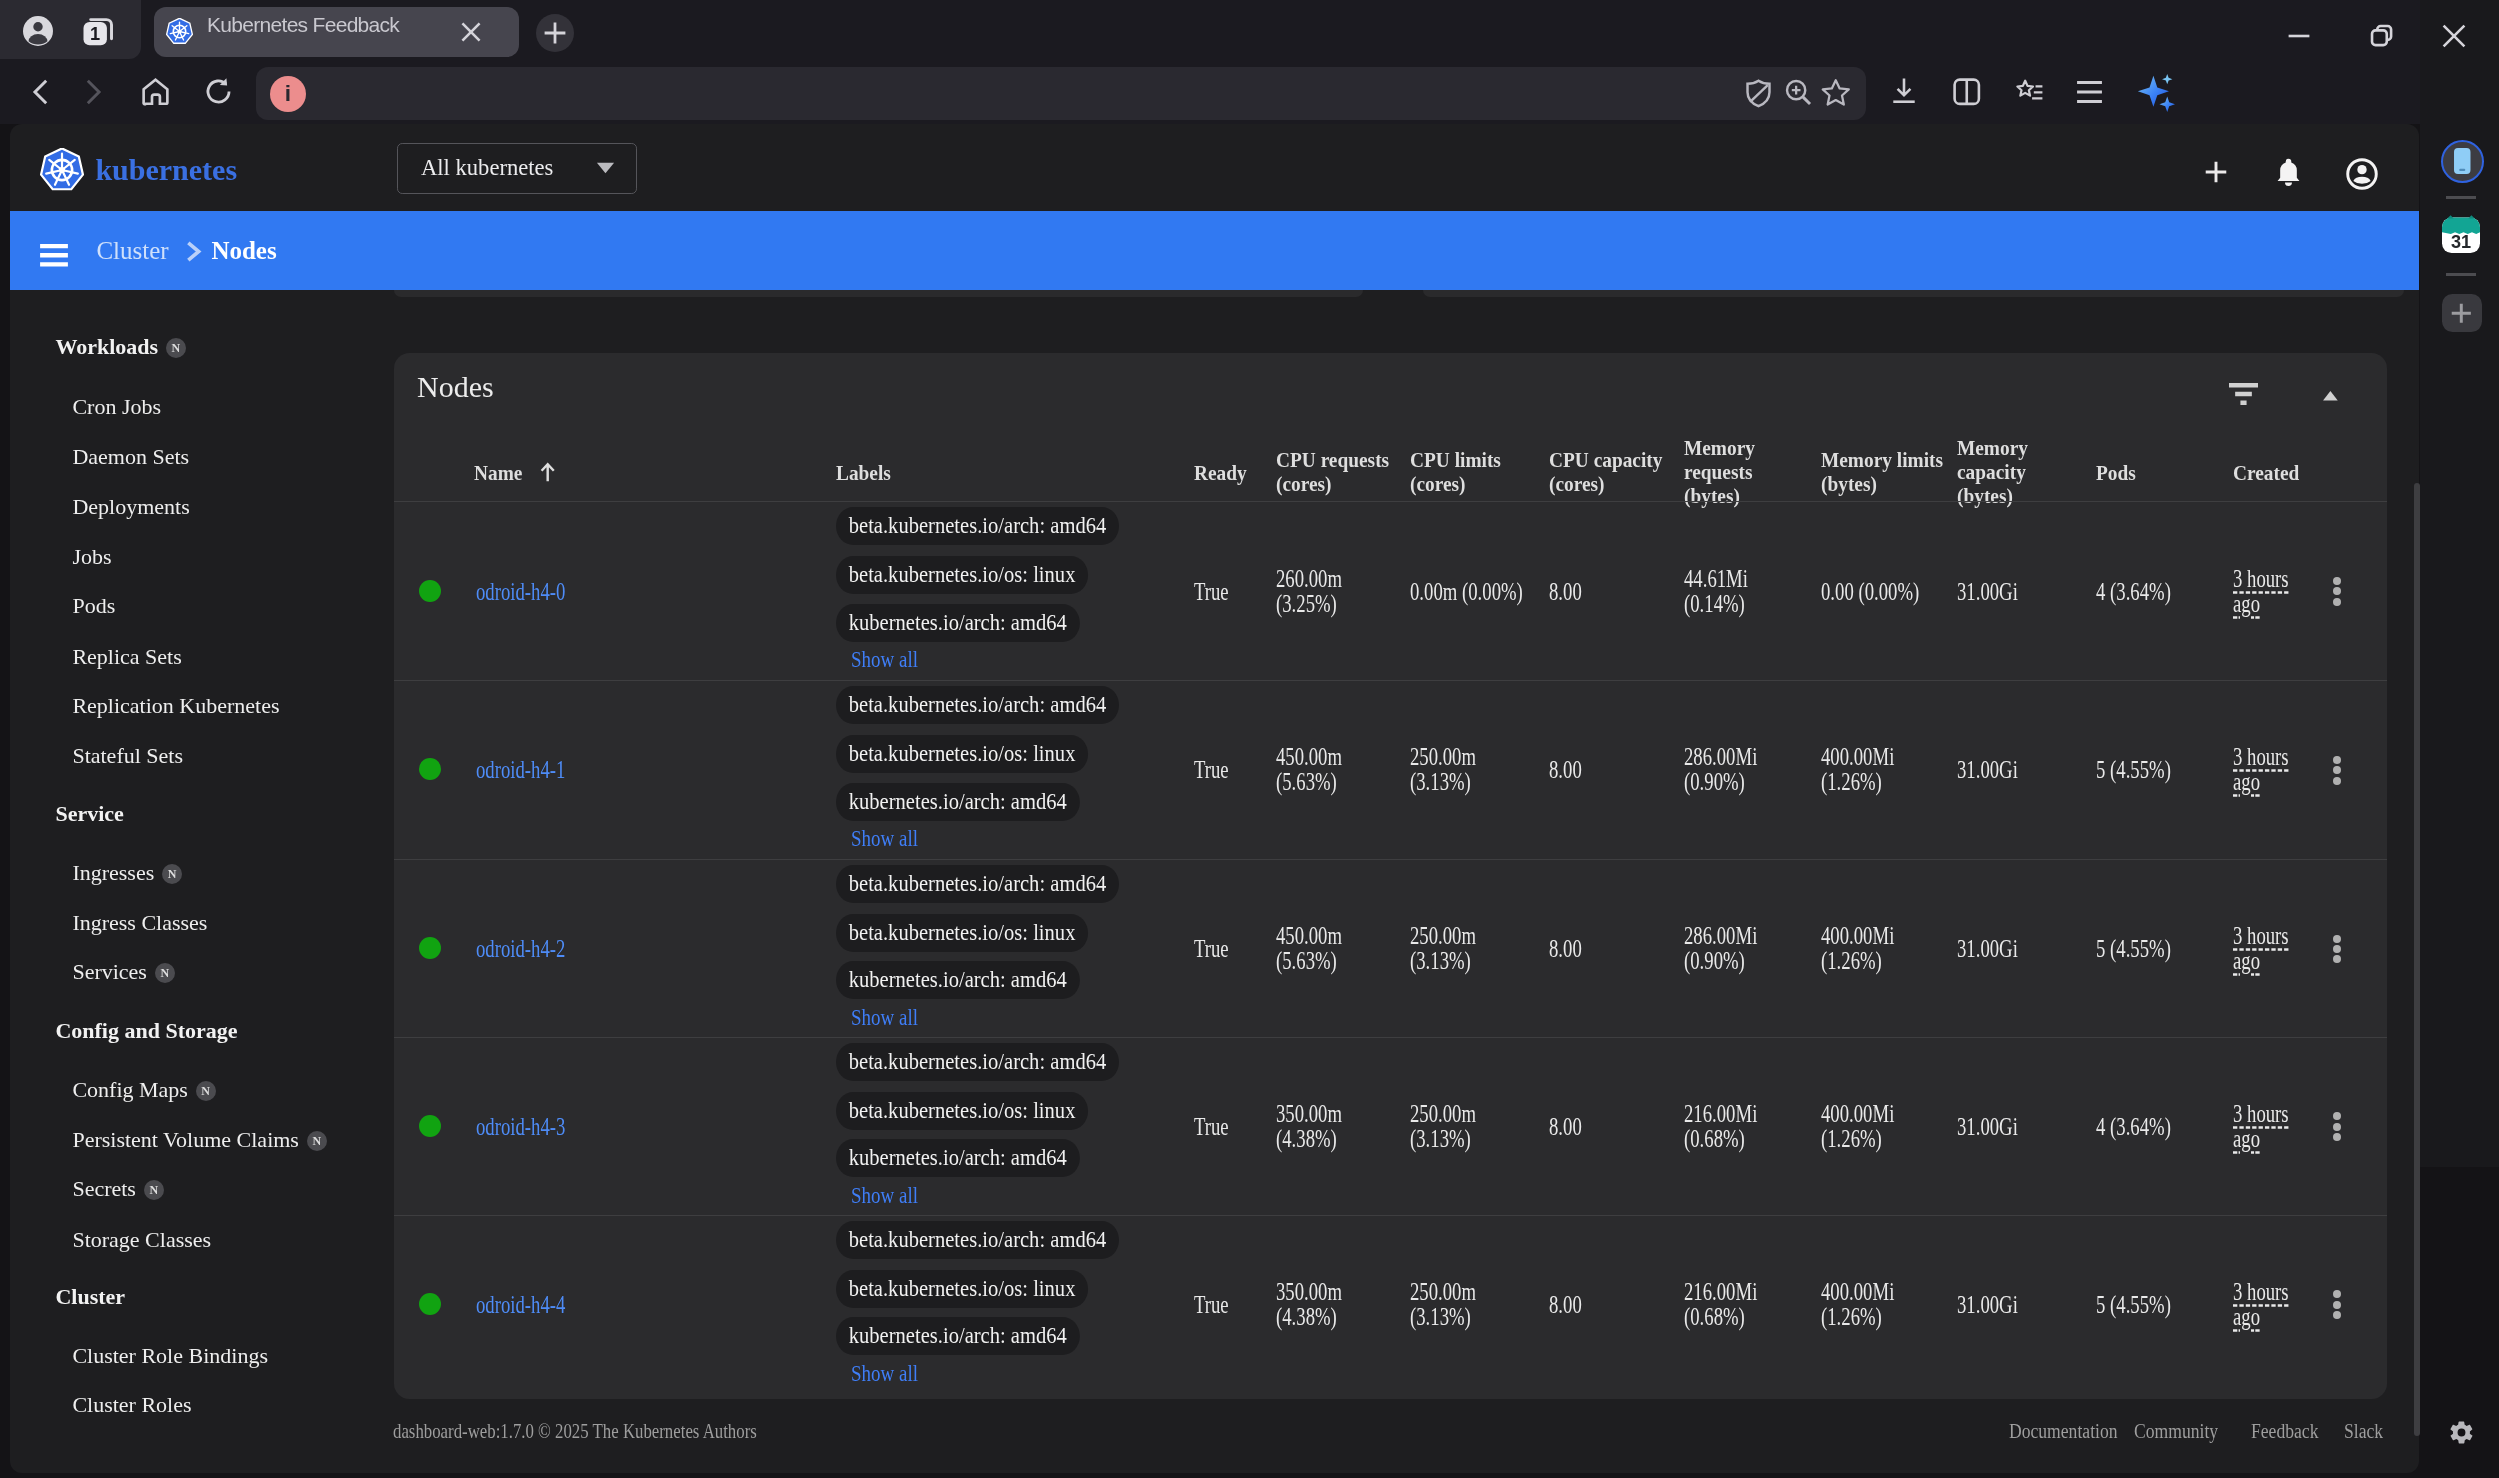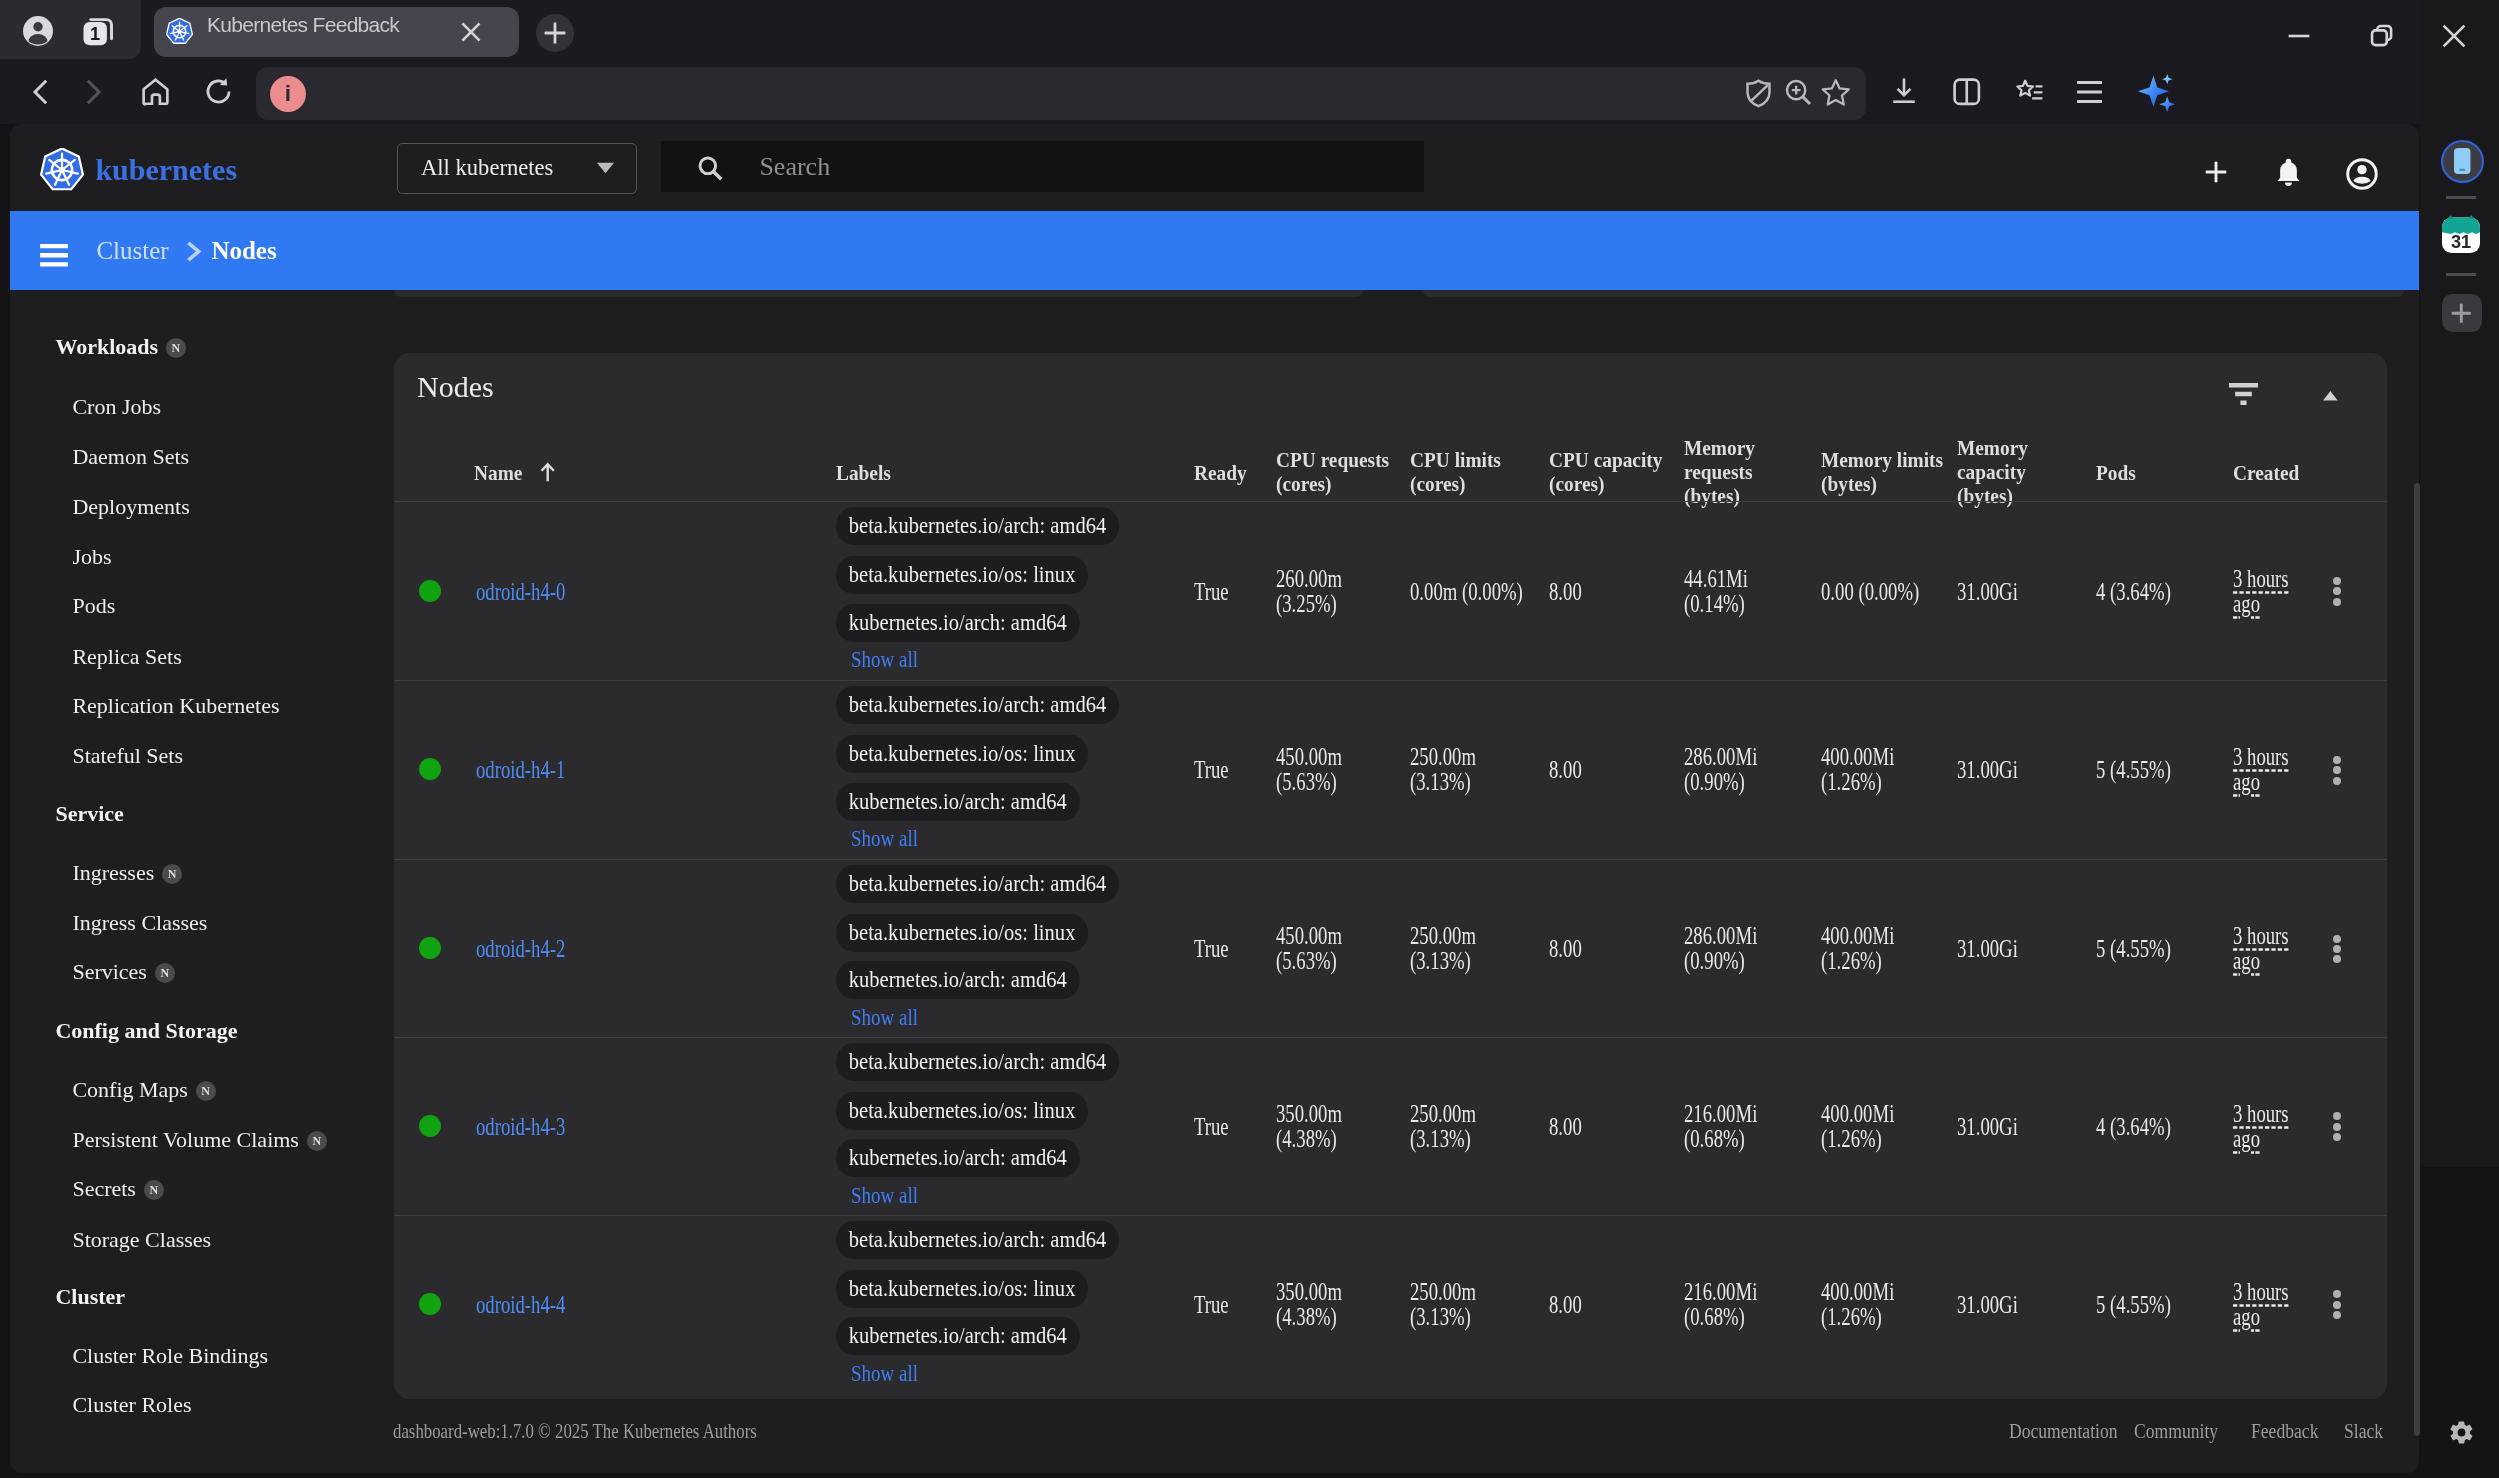--- a/index.html
+++ b/index.html
@@ -175,27 +175,20 @@
           <line x1="50" y1="50" x2="21" y2="27"></line>
         </g>
       </g>
     </svg>
     <div class="abs" id="ktext">kubernetes</div>
     <div class="abs" id="nsbox">
         <div class="abs" id="nstext">All kubernetes</div>
       <svg class="abs" style="left:198px;top:18px" width="19" height="12" viewBox="0 0 22 14">
           <path d="M1 1 L11 13 L21 1 Z" fill="#bbbbbf"></path>
         </svg>
-    </div>
-    <div class="abs" id="searchbox">
-      <svg class="abs" style="left:36px;top:14px" width="26" height="26" viewBox="0 0 30 30">
-          <circle cx="12.5" cy="12.5" r="9" fill="none" stroke="#cfcfd2" stroke-width="3.4"></circle>
-          <line x1="19.5" y1="19.5" x2="28" y2="28" stroke="#cfcfd2" stroke-width="4"></line>
-        </svg>
-      <div class="abs" id="searchtext">Search</div>
     </div>
     <svg class="abs" style="left:2194px;top:36px" width="24" height="24" viewBox="0 0 28 28">
         <path d="M14 2 V26 M2 14 H26" stroke="#eceaea" stroke-width="3.4"></path>
       </svg>
     <svg class="abs" style="left:2265px;top:33px" width="27" height="29.5" viewBox="0 0 31 34">
         <path d="M15.5 2 a3.2 3.2 0 0 1 3.2 3.2 v1 a9.6 9.6 0 0 1 6.4 9 V24 l3 3.6 H2.9 L5.9 24 V15.2 a9.6 9.6 0 0 1 6.4 -9 v-1 A3.2 3.2 0 0 1 15.5 2 Z" fill="#f4f3f3"></path>
         <path d="M11.5 29.5 a4 4 0 0 0 8 0 Z" fill="#f4f3f3"></path>
       </svg>
     <svg class="abs" style="left:2336px;top:34px" width="32" height="32" viewBox="0 0 37 37">
         <circle cx="18.5" cy="18.5" r="16.5" fill="none" stroke="#f4f3f3" stroke-width="3.4"></circle>

